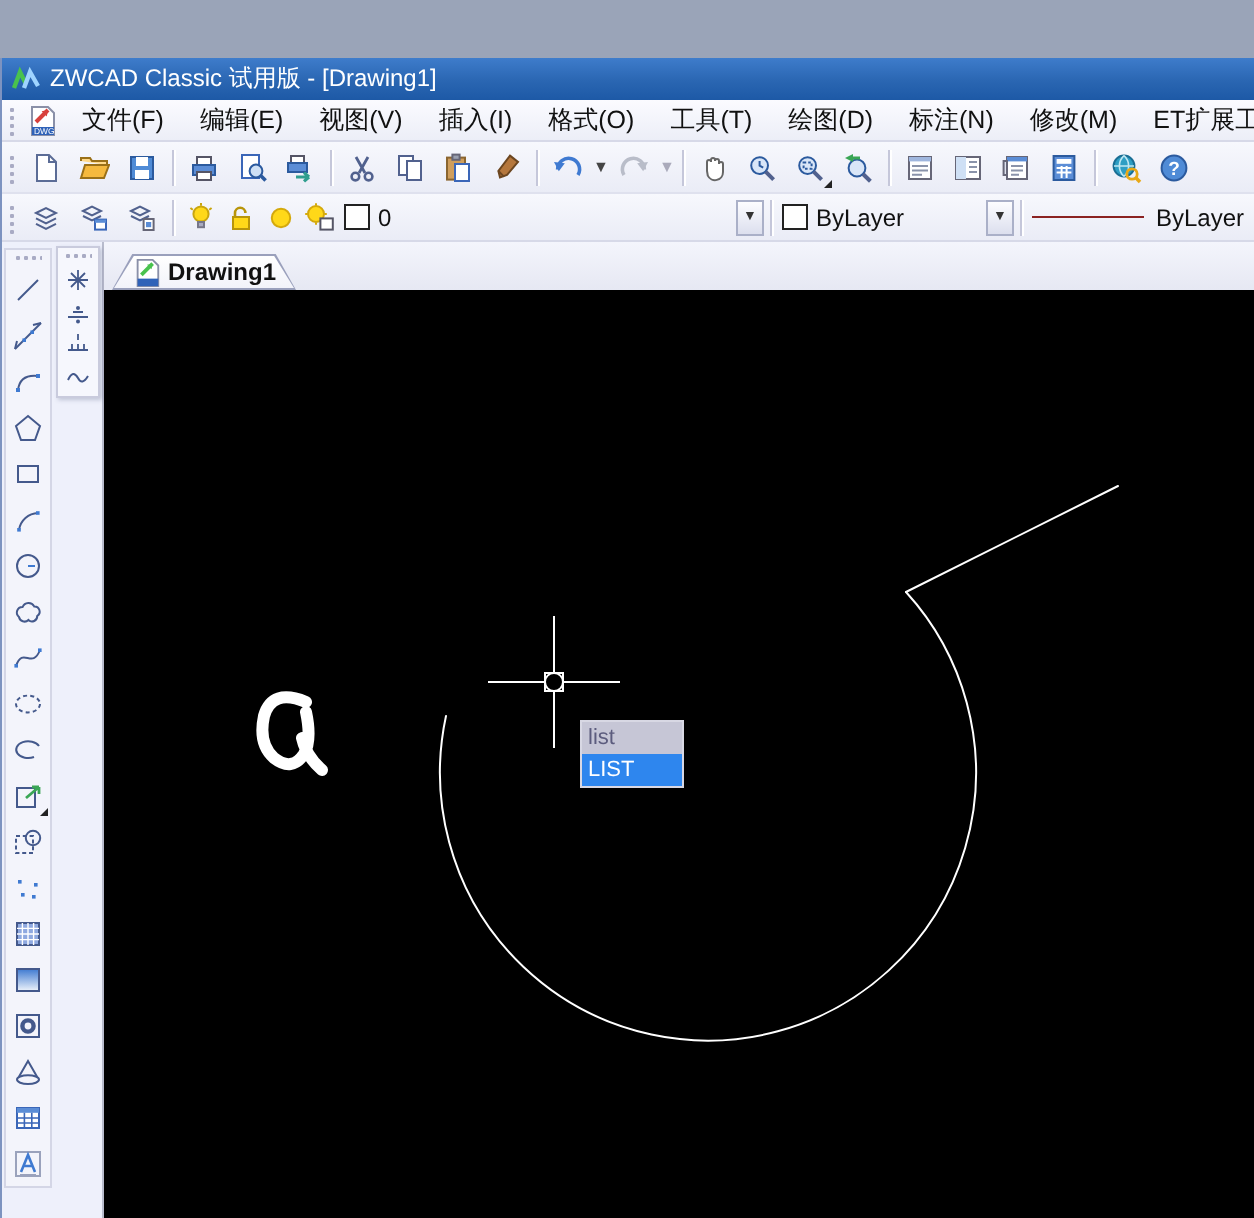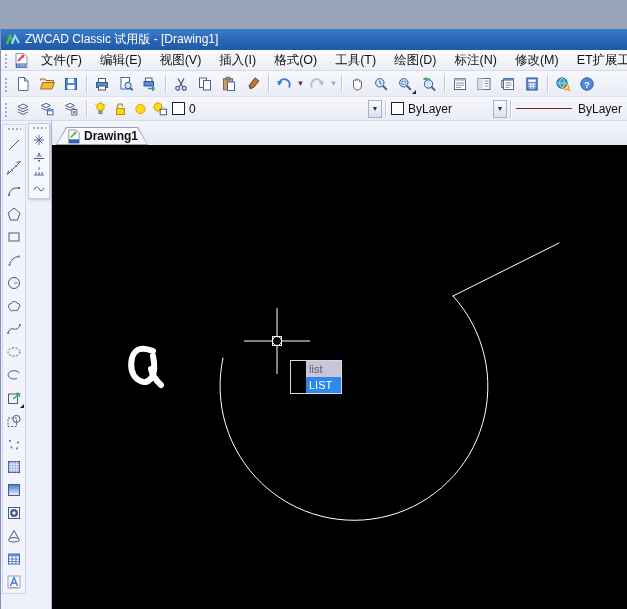--- a/index.html
+++ b/index.html
@@ -511,19 +511,19 @@
 
   <div class="canvas">
     <svg id="canvas-svg" width="576" height="493" viewBox="0 0 576 493">
         <path d="M 171 213 A 134 134 0 1 0 401 151" fill="none" stroke="#ffffff" stroke-width="1" stroke-linecap="round" stroke-linejoin="round"></path>
         <path d="M 401 151 L 507 98" fill="none" stroke="#ffffff" stroke-width="1" stroke-linecap="round" stroke-linejoin="round"></path>
         <path d="M 101 206 Q 84 199 80 213 Q 77 227 85 234 Q 94 241 100 232 Q 104 225 101 211 M 99 224 Q 101 233 109 240" fill="none" stroke="#ffffff" stroke-width="6" stroke-linecap="round" stroke-linejoin="round"></path>
         <path d="M 225 163 V 229 M 192 196 H 258" stroke="#ffffff" fill="none"></path>
         <rect x="220.5" y="191.5" width="9" height="9" fill="#000" stroke="#ffffff"></rect>
         <circle cx="225" cy="196" r="4.5" fill="none" stroke="#ffffff"></circle>
       </svg>
-    <div class="popup" style="left: 238px; top: 215px; padding-left: 15px;">
+    <div class="popup" style="left: 238px; top: 215px;">
       <div class="r1" style="background: rgb(198, 198, 214); color: rgb(92, 92, 126);">list</div>
       <div class="r2" style="background: rgb(46, 134, 238); color: rgb(255, 255, 255);">LIST</div>
     </div>
   </div>
 
 </div>
 
 </body></html>

